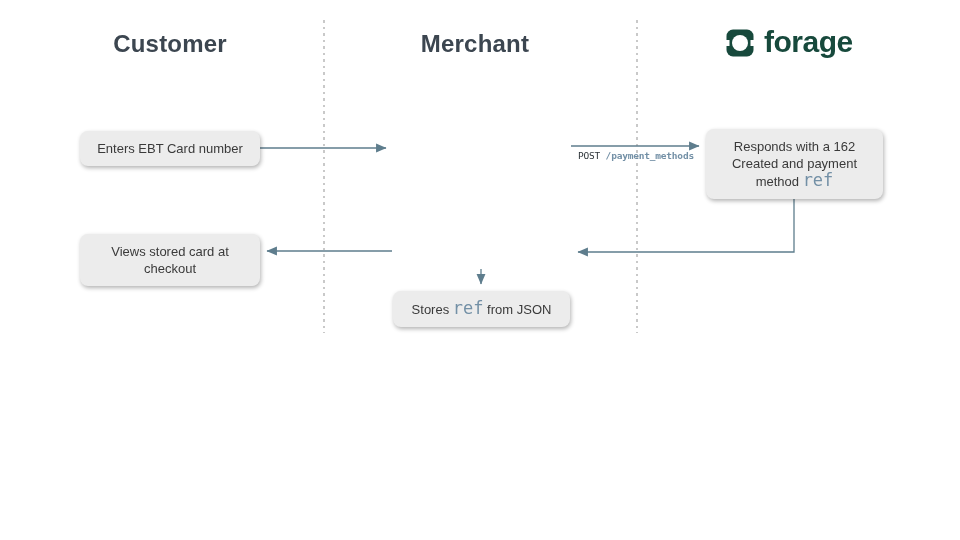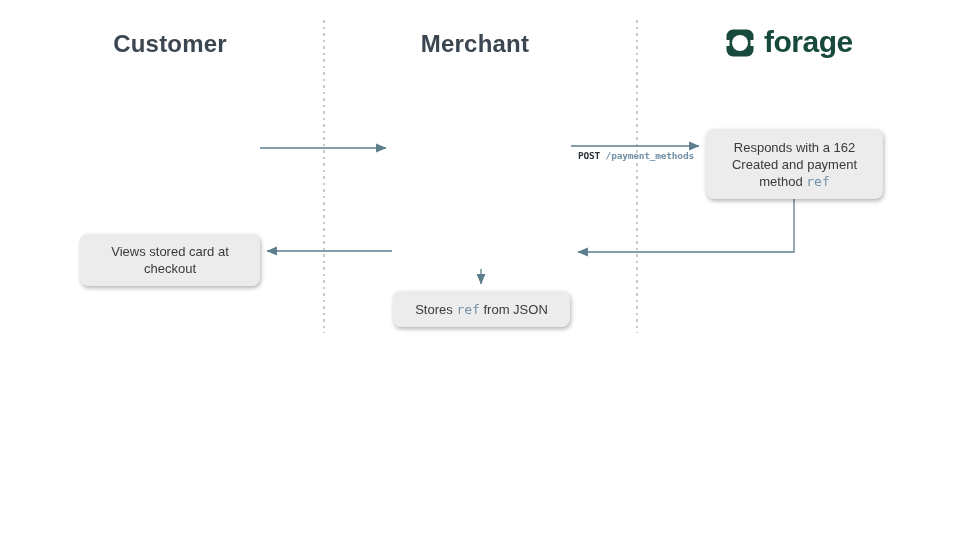--- a/index.html
+++ b/index.html
@@ -39,29 +39,29 @@
     background:var(--badge-bg);color:var(--badge-text);font-size:13px;font-weight:500;
     display:flex;align-items:center;justify-content:center;z-index:-1;
     box-shadow:0 1px 2px rgba(0,0,0,0.25);}
   .node-1{left:80px;top:131px;width:180px;height:35px;}
   .node-2{left:392px;top:131px;width:178px;height:35px;}
   .node-3{left:706px;top:129px;width:177px;height:70px;}
   .node-4{left:392px;top:234px;width:179px;height:35px;}
   .node-5{left:80px;top:234px;width:180px;height:52px;}
   .node-6{left:393px;top:291px;width:177px;height:36px;}
 
-  .code{font-family:"DejaVu Sans Mono","Liberation Mono",monospace;color:var(--code);font-size:13px;}
+  .code{font-family:"DejaVu Sans Mono","Liberation Mono",monospace;color:var(--code);font-size:17px;}
 
   svg.edges{position:absolute;left:0;top:0;width:960px;height:540px;pointer-events:none;}
   .edge{stroke:var(--arrow);stroke-width:1.3;fill:none;}
   .edge-head{fill:var(--arrow);}
 
   .edge-label{position:absolute;left:578px;top:150px;width:130px;
     font-family:"DejaVu Sans Mono","Liberation Mono",monospace;font-size:9.5px;letter-spacing:-0.2px;white-space:nowrap;}
-  .post-method{color:var(--request-method);font-weight:700;text-align:right;}
+  .post-method{color:var(--request-method);font-weight:400;text-align:right;}
   .post-path{color:var(--code);font-weight:700;}
 </style>
 </head>
 <body>
 
 <div class="slide">
 
   <div class="lane-divider divider-1"></div>
   <div class="lane-divider divider-2"></div>
 
@@ -88,20 +88,24 @@
     </defs>
     <path class="edge" d="M260,148 H386" marker-end="url(#ah)"></path>
     <path class="edge" d="M571,146 H699" marker-end="url(#ah)"></path>
     <path class="edge" d="M794,199 V252 H578" marker-end="url(#ah)"></path>
     <path class="edge" d="M392,251 H267" marker-end="url(#ah)"></path>
     <path class="edge" d="M481,269 V284" marker-end="url(#ah)"></path>
   </svg>
 
   <div class="edge-label"><span class="post-method">POST</span> <span class="post-path">/payment_methods</span></div>
 
+  <div class="node node-1">
+    <span class="badge">1</span>
+    <span>Enters EBT Card number</span>
+  </div>
 
 
   <div class="node node-3">
     <span class="badge">3</span>
     <span><span>Responds with a 162 Created and payment method </span><span class="code">ref</span><span></span></span>
   </div>
 
 
   <div class="node node-5">
     <span class="badge">5</span>

